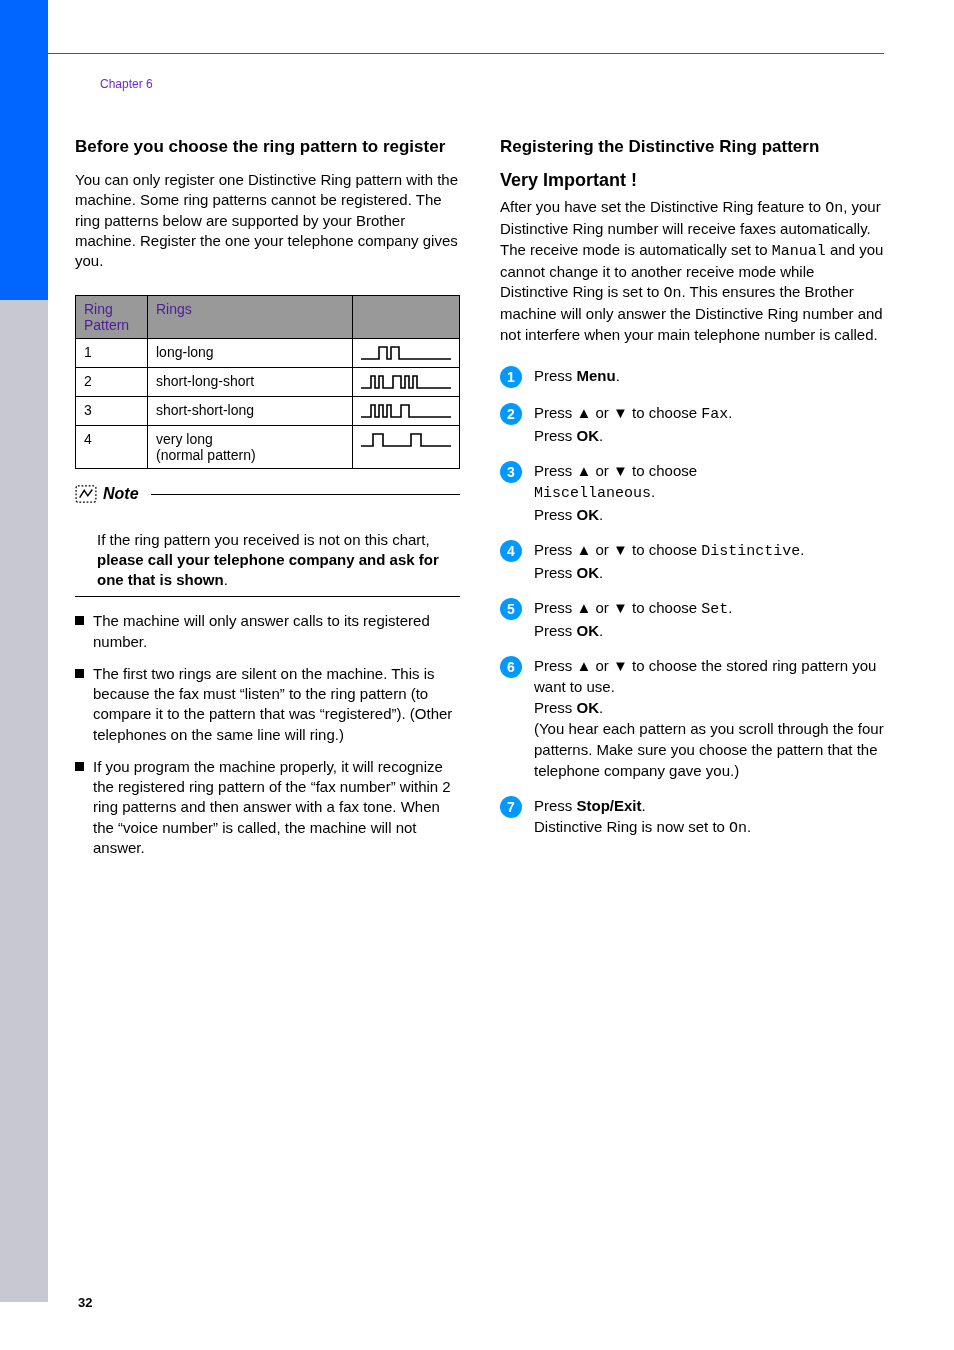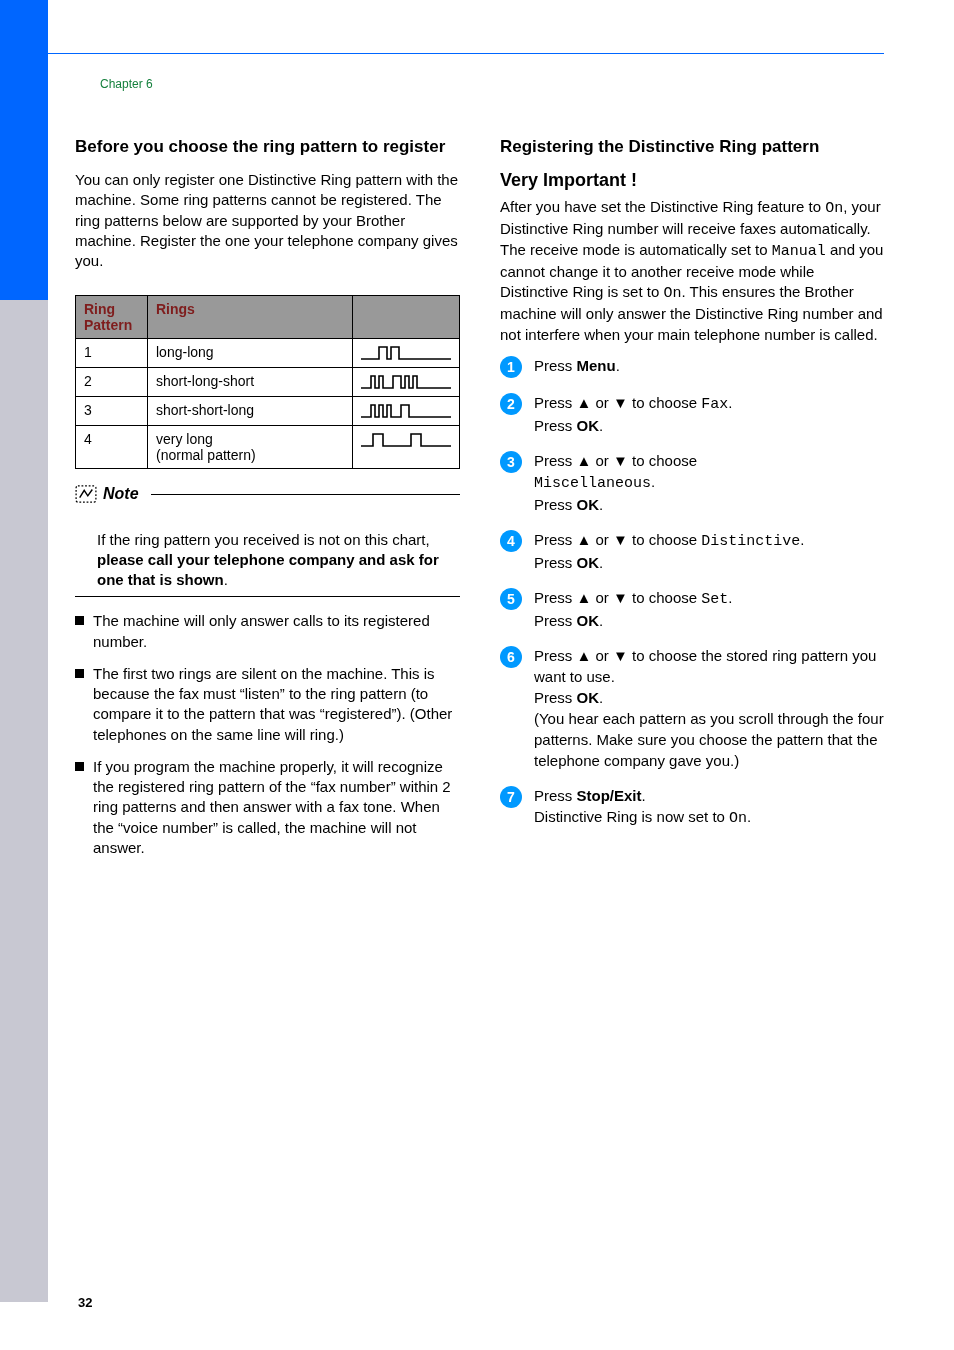--- a/index.html
+++ b/index.html
@@ -1,30 +1,30 @@
 <!DOCTYPE html>
 <html><head>
 <meta charset="utf-8">
 <style>
   * { box-sizing: border-box; margin: 0; padding: 0; }
   html, body { width: 954px; height: 1350px; font-family: Arial, Helvetica, sans-serif; background: #fff; }
   .page { width: 954px; height: 1350px; position: relative; }
   .blue-strip { position: absolute; left: 0; top: 0; width: 48px; height: 300px; background: #0066ff; }
   .gray-strip { position: absolute; left: 0; top: 300px; width: 48px; bottom: 48px; background: #c8c8d2; }
   .blue-line { position: absolute; left: 48px; right: 70px; top: 53px; height: 1px; background: #0066ff; }
-  .chapter { position: absolute; left: 100px; top: 77px; font-size: 12px; color: #15803d; font-weight: 400; }
+  .chapter { position: absolute; left: 100px; top: 77px; font-size: 12px; color: #6d28d9; font-weight: 400; }
   .content { position: absolute; left: 75px; top: 136px; width: 814px; display: flex; gap: 40px; }
   .col { width: 385px; display: flex; flex-direction: column; }
   .h3 { font-size: 17px; font-weight: bold; margin-bottom: 12px; line-height: 1.3; }
   .sub { font-size: 18px; font-weight: bold; margin-bottom: 6px; }
   .para { font-size: 15px; line-height: 1.35; margin-bottom: 6px; }
   .mono { font-family: "Courier New", monospace; }
   table.ring { border-collapse: collapse; width: 100%; margin-top: 18px; margin-bottom: 16px; }
   table.ring th, table.ring td { border: 1px solid #000; padding: 5px 8px; font-size: 14px; text-align: left; vertical-align: top; }
-  table.ring th { background: #999; color: #7f1d1d; font-weight: bold; }
+  table.ring th { background: #999; color: #4c1d95; font-weight: normal; }
   .note-row { display: flex; align-items: center; gap: 6px; margin-bottom: 6px; font-style: italic; }
   .note-icon { width: 22px; height: 18px; }
   .note-label { font-size: 16px; font-weight: bold; }
   .note-rule { flex: 1; height: 1px; background: #000; margin-left: 6px; }
   .note-body { padding-left: 22px; font-size: 15px; line-height: 1.35; margin-bottom: 6px; }
   .note-end { height: 1px; background: #000; margin-bottom: 14px; }
   ul.sq { list-style: none; padding-left: 0; }
   ul.sq li { font-size: 15px; line-height: 1.35; margin-bottom: 12px; padding-left: 18px; position: relative; }
   ul.sq li::before { content: ""; position: absolute; left: 0; top: 5px; width: 9px; height: 9px; background: #000; }
   .step { display: flex; gap: 12px; margin-bottom: 14px; }
@@ -114,21 +114,21 @@
       <ul class="sq">
         <li>The machine will only answer calls to its registered number.</li>
         <li>The first two rings are silent on the machine. This is because the fax must “listen” to the ring pattern (to compare it to the pattern that was “registered”). (Other telephones on the same line will ring.)</li>
         <li>If you program the machine properly, it will recognize the registered ring pattern of the “fax number” within 2 ring patterns and then answer with a fax tone. When the “voice number” is called, the machine will not answer.</li>
       </ul>
     </div>
 
     <div class="col">
       <div class="h3">Registering the Distinctive Ring pattern</div>
       <div class="sub">Very Important !</div>
-      <div class="para" style="margin-bottom:10px">
+      <div class="para" style="margin-bottom:20px">
         <span>After you have set the Distinctive Ring feature to </span><span class="mono">On</span><span>, your Distinctive Ring number will receive faxes automatically. The receive mode is automatically set to </span><span class="mono">Manual</span><span> and you cannot change it to another receive mode while Distinctive Ring is set to </span><span class="mono">On</span><span>. This ensures the Brother machine will only answer the Distinctive Ring number and not interfere when your main telephone number is called.</span>
       </div>
 
       <div class="step">
         <div class="badge">1</div>
         <div class="step-body">
           <span>Press </span><b>Menu</b><span>.</span>
         </div>
       </div>
 

